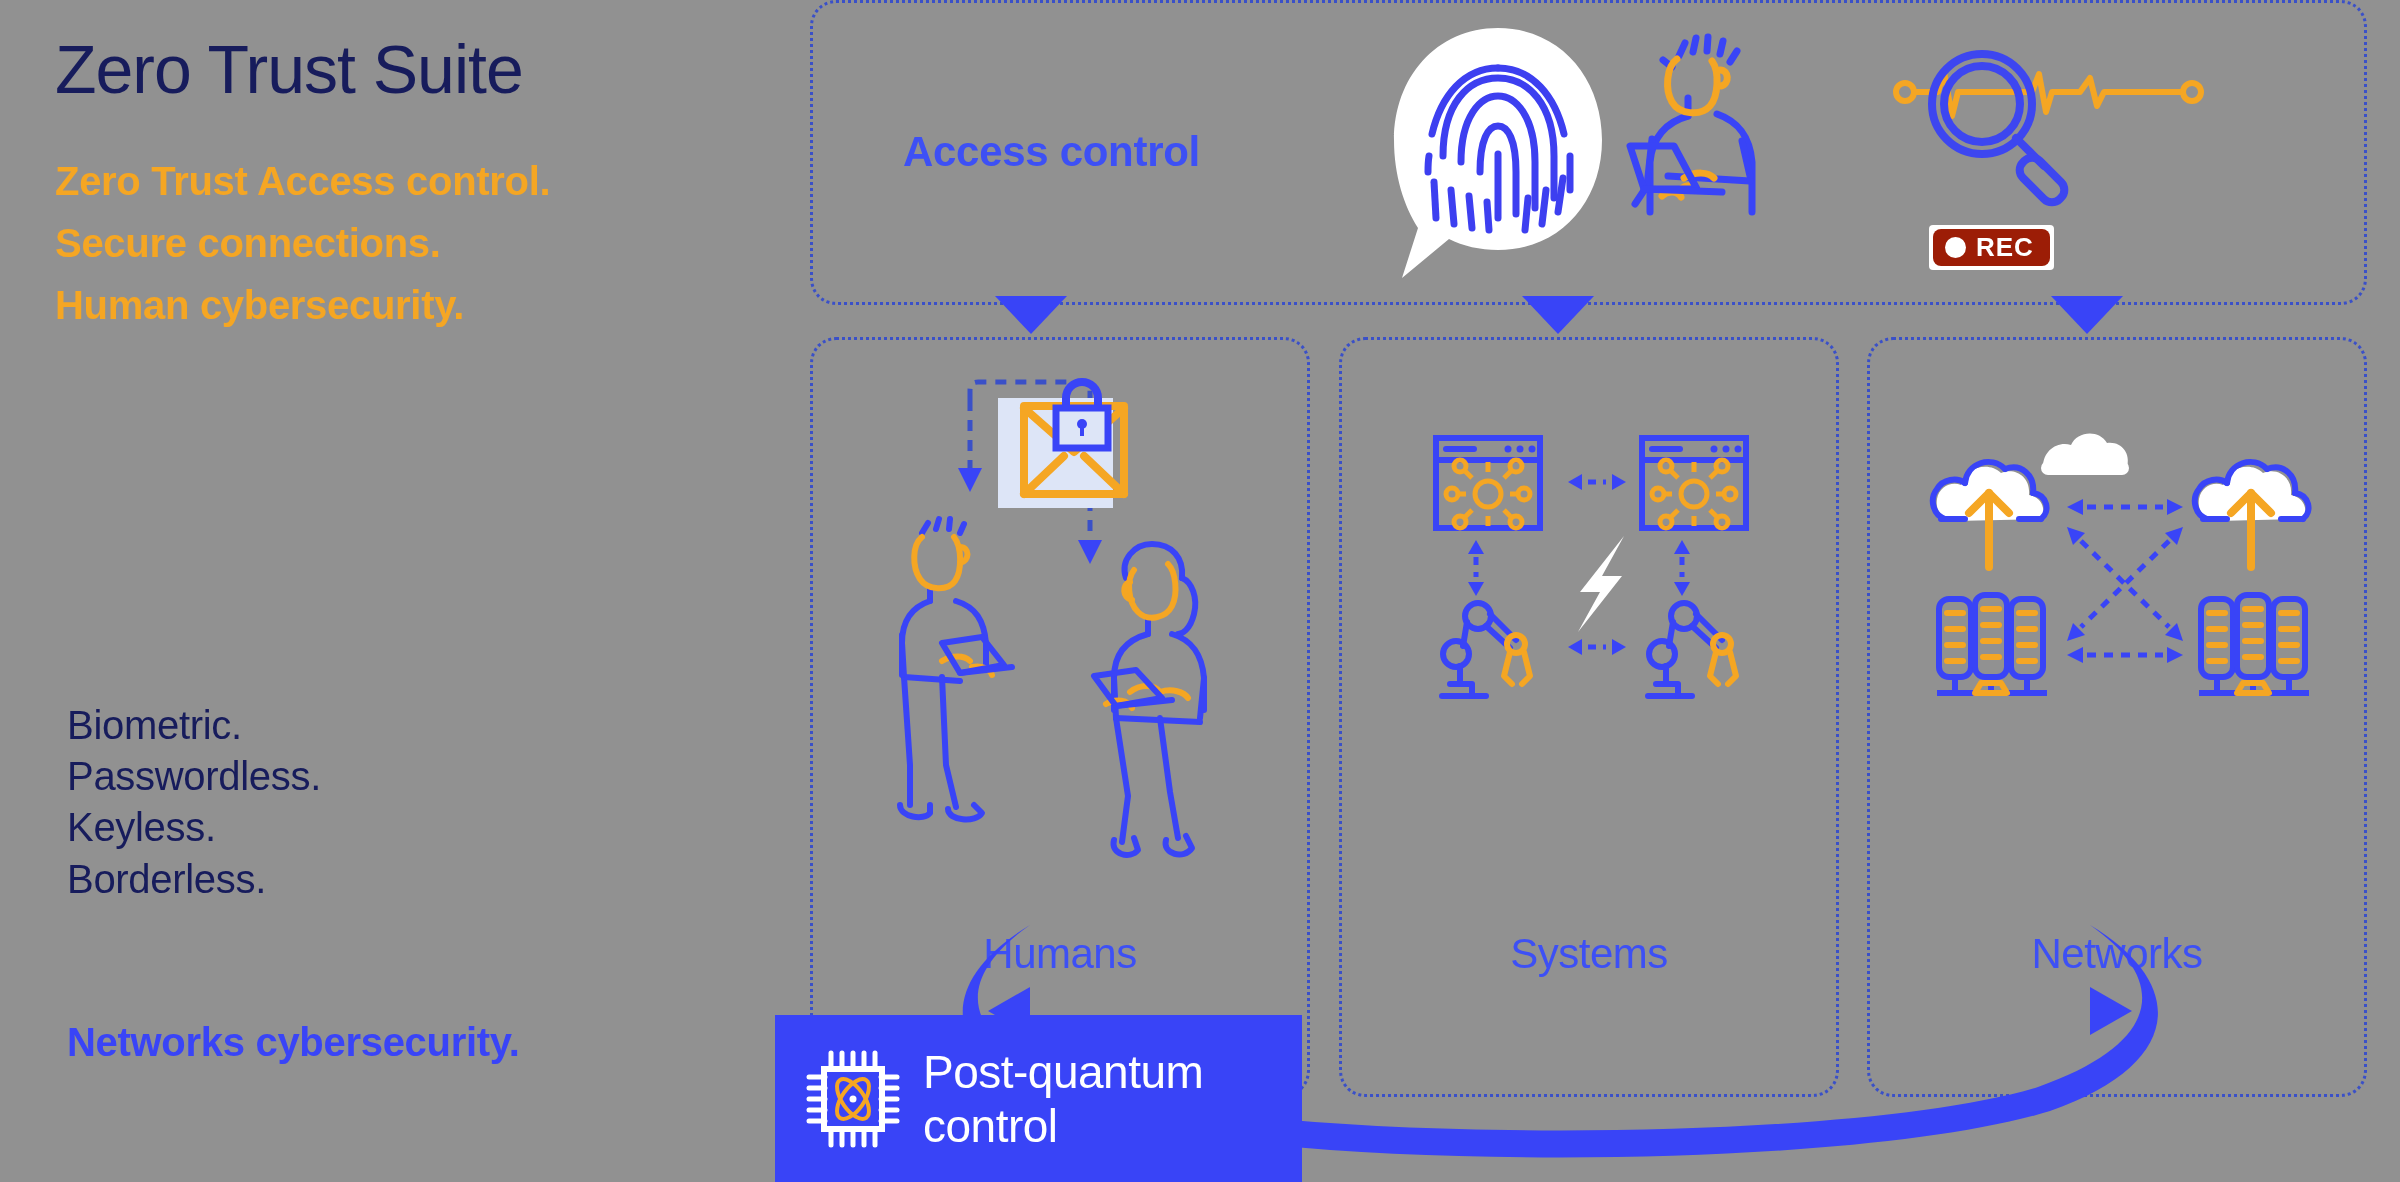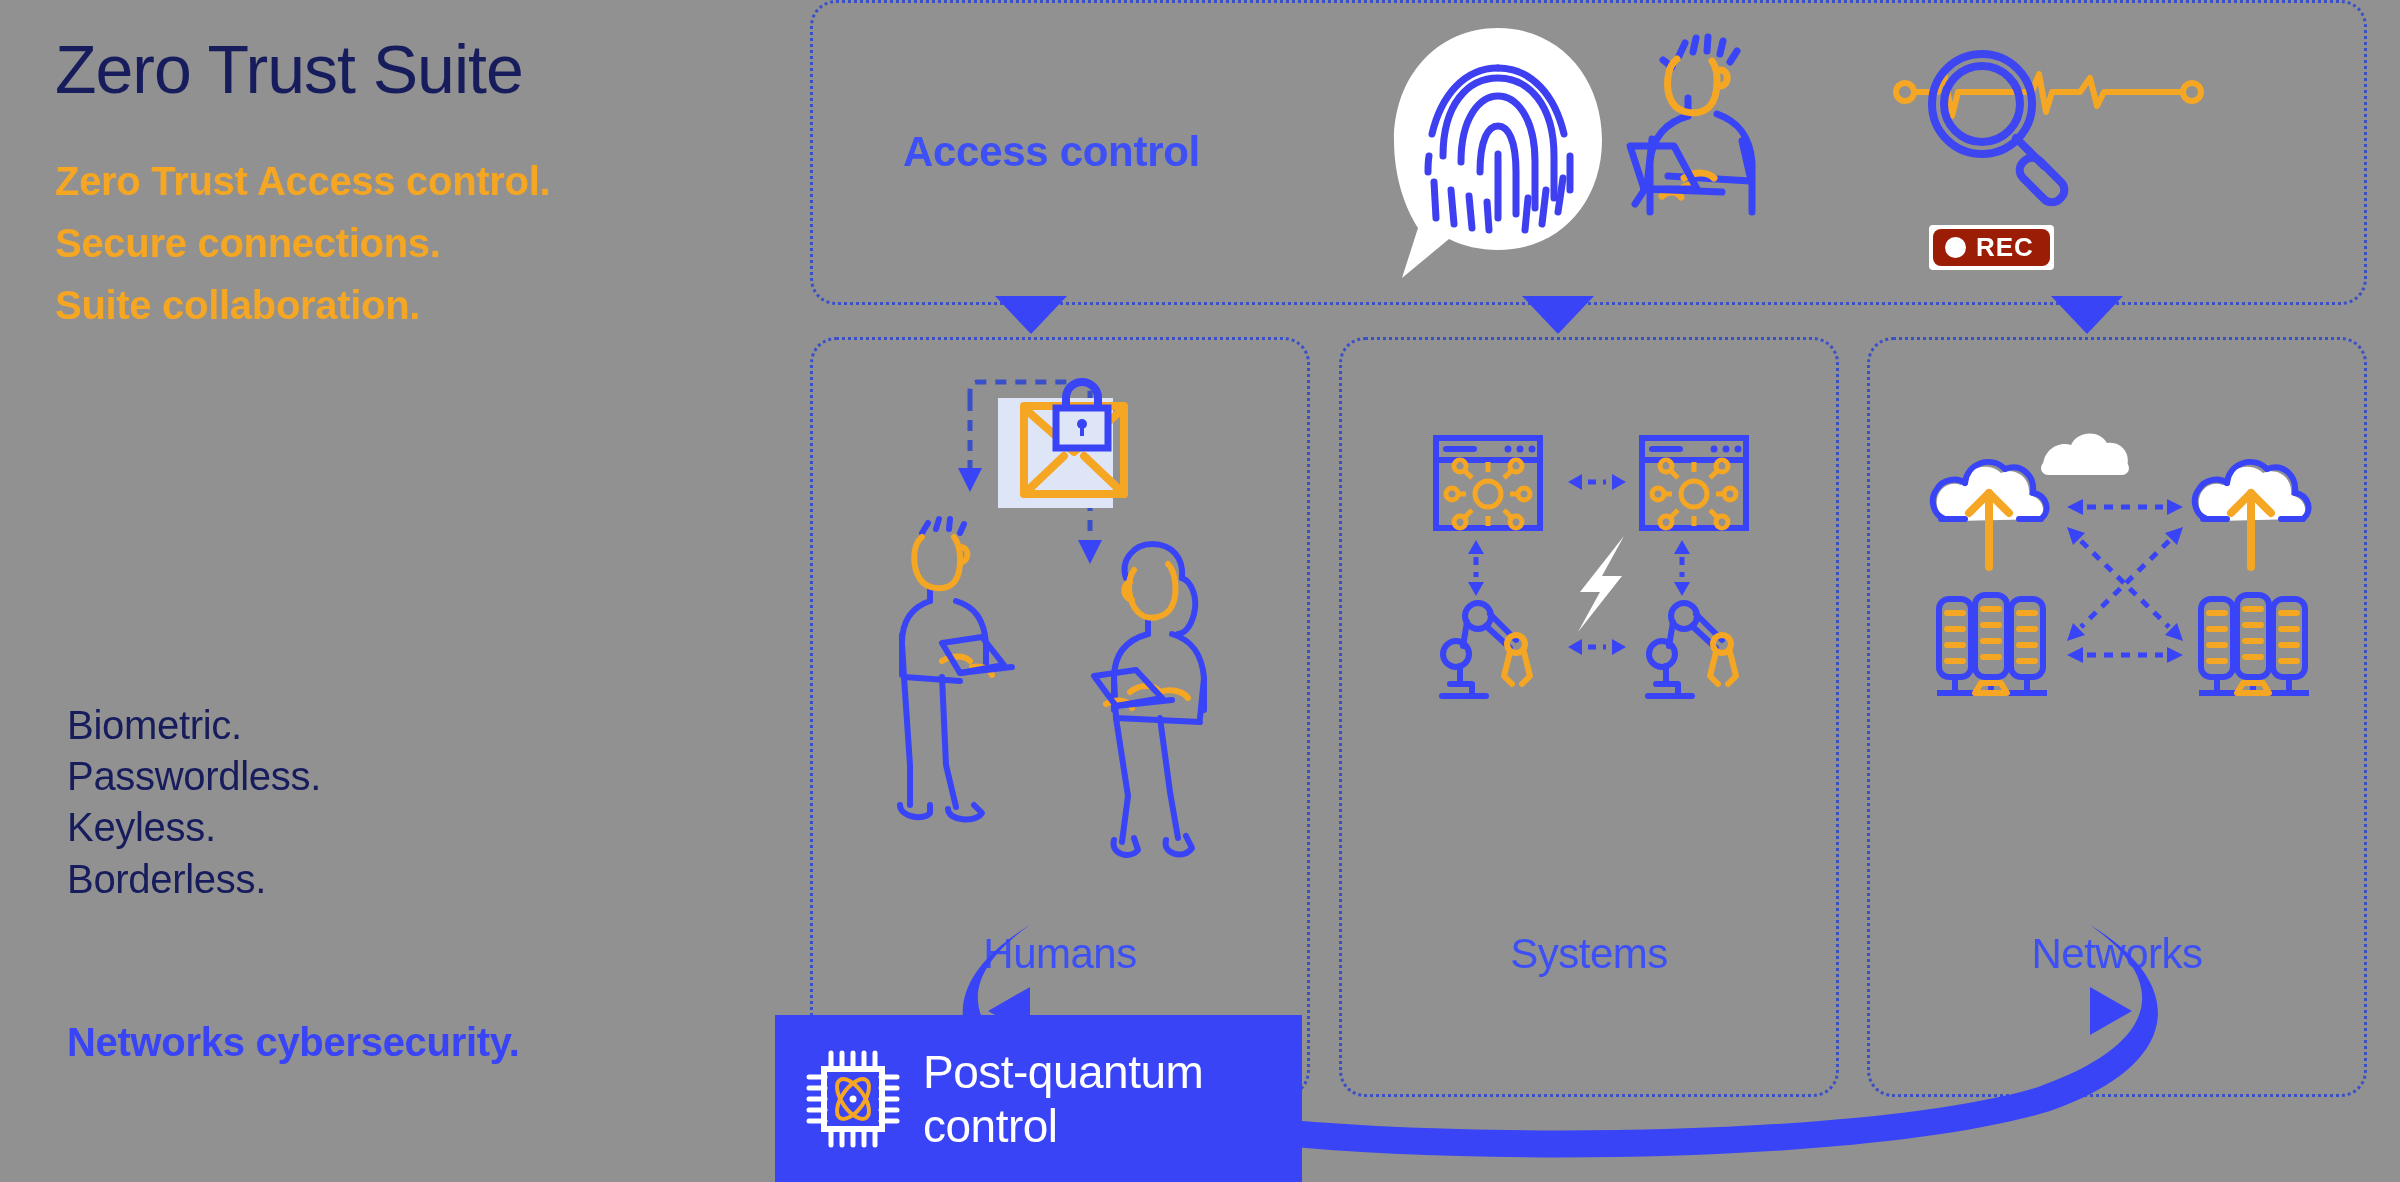--- a/index.html
+++ b/index.html
@@ -104,21 +104,21 @@
 
 <div class="stage">
 
   <div class="left">
 
     <div class="brand-title">Zero Trust Suite</div>
 
     <div class="taglines">
       <div class="tagline">Zero Trust Access control.</div>
       <div class="tagline">Secure connections.</div>
-      <div class="tagline">Suite collaboration.</div>
+      <div class="tagline">Human cybersecurity.</div>
     </div>
 
     <div class="features">
       <div class="feature">Biometric.</div>
       <div class="feature">Passwordless.</div>
       <div class="feature">Keyless.</div>
       <div class="feature">Borderless.</div>
     </div>
 
     <div class="defensive">Networks cybersecurity.</div>

